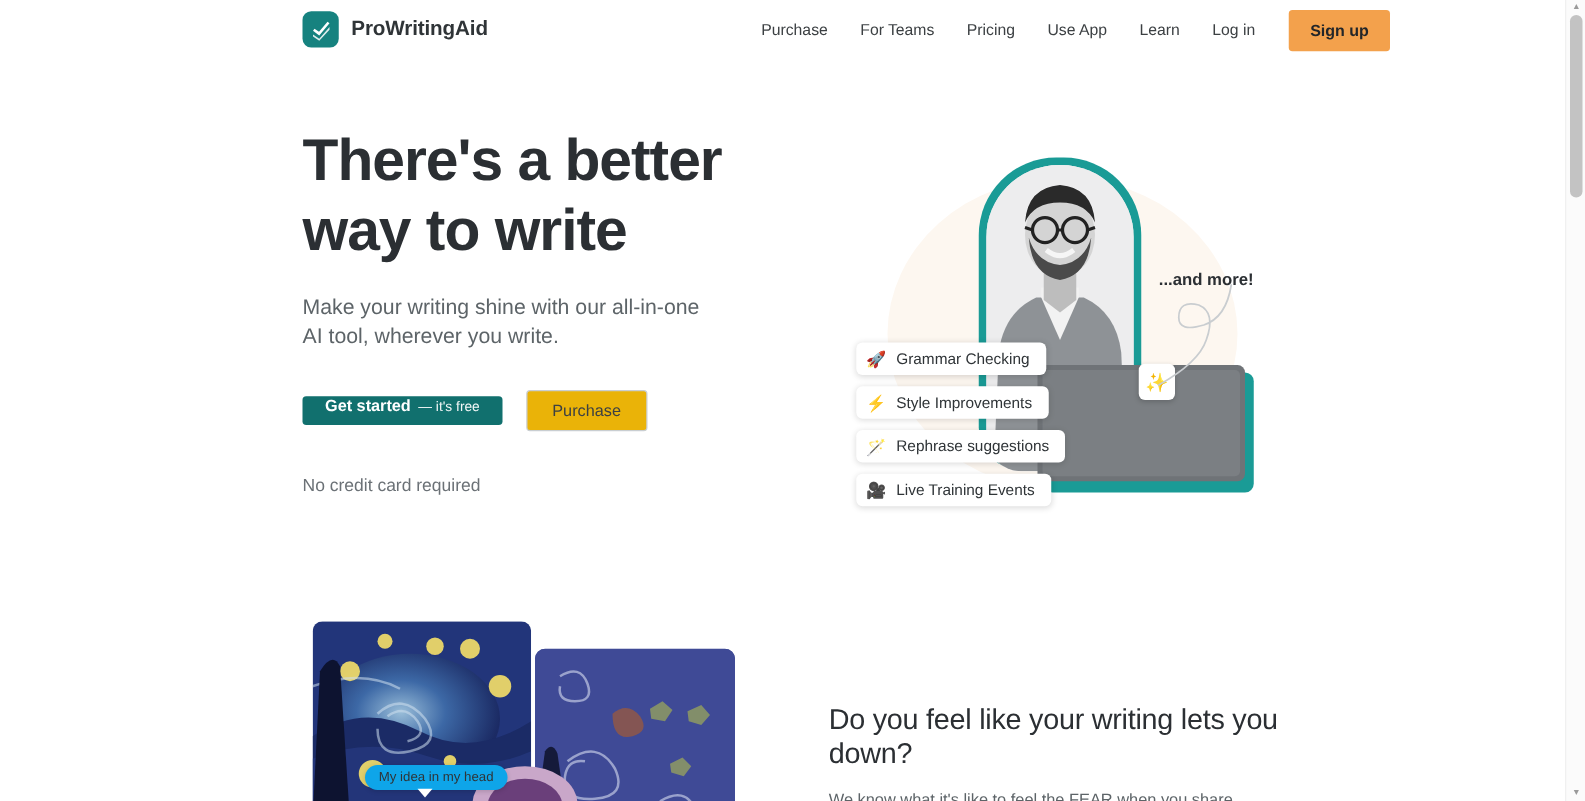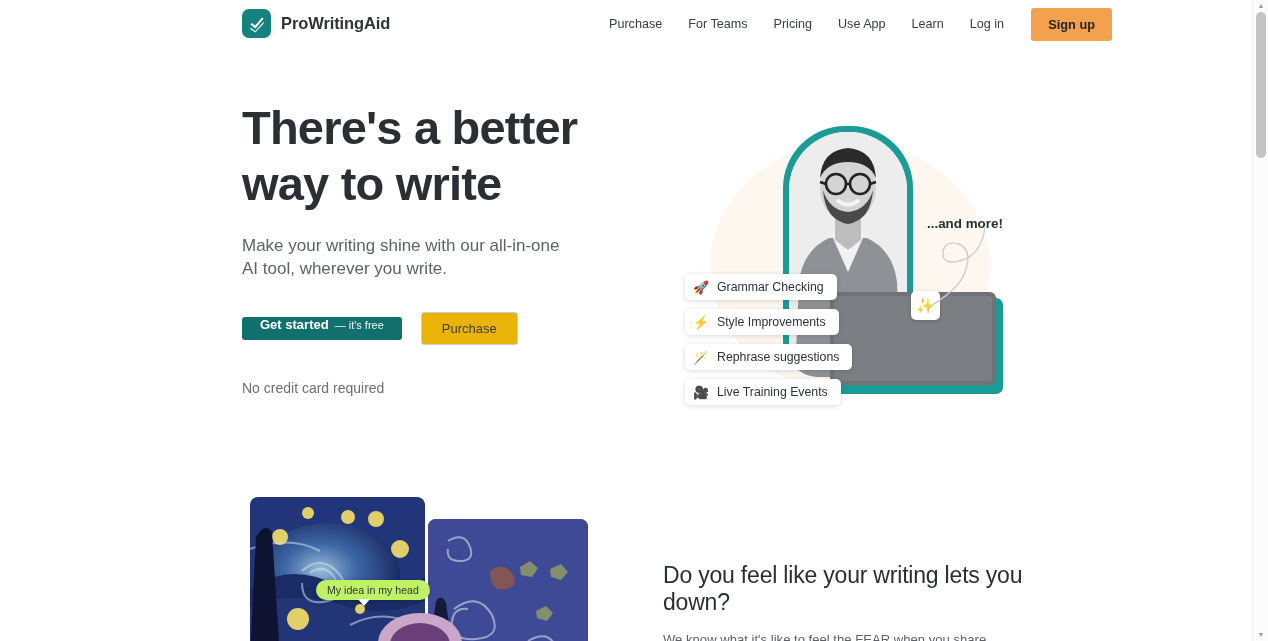--- a/index.html
+++ b/index.html
@@ -247,30 +247,29 @@
   .art-right {
     position: absolute;
     left: 428px; top: 31px;
     width: 160px; height: 140px;
     border-radius: 8px;
     overflow: hidden;
     background: #3f4a96;
   }
   .art-label {
     position: absolute;
-    left: 292px; top: 580px;
-    background: #bef264;
+    left: 292px; top: 612px;
+    background: #0ea5e9;
     border-radius: 11px;
     padding: 4px 11px;
     font-size: 10.6px;
     color: #2f3437;
     box-shadow: 0 1px 4px rgba(0,0,0,.16);
     white-space: nowrap;
     z-index: 6;
-    margin-left: 24px;
   }
   .art-label:after {
     content: "";
     position: absolute;
     left: 42px; bottom: -6px;
     border-left: 6px solid transparent;
     border-right: 6px solid transparent;
     border-top: 7px solid #ffffff;
   }
   .blob-pink {

